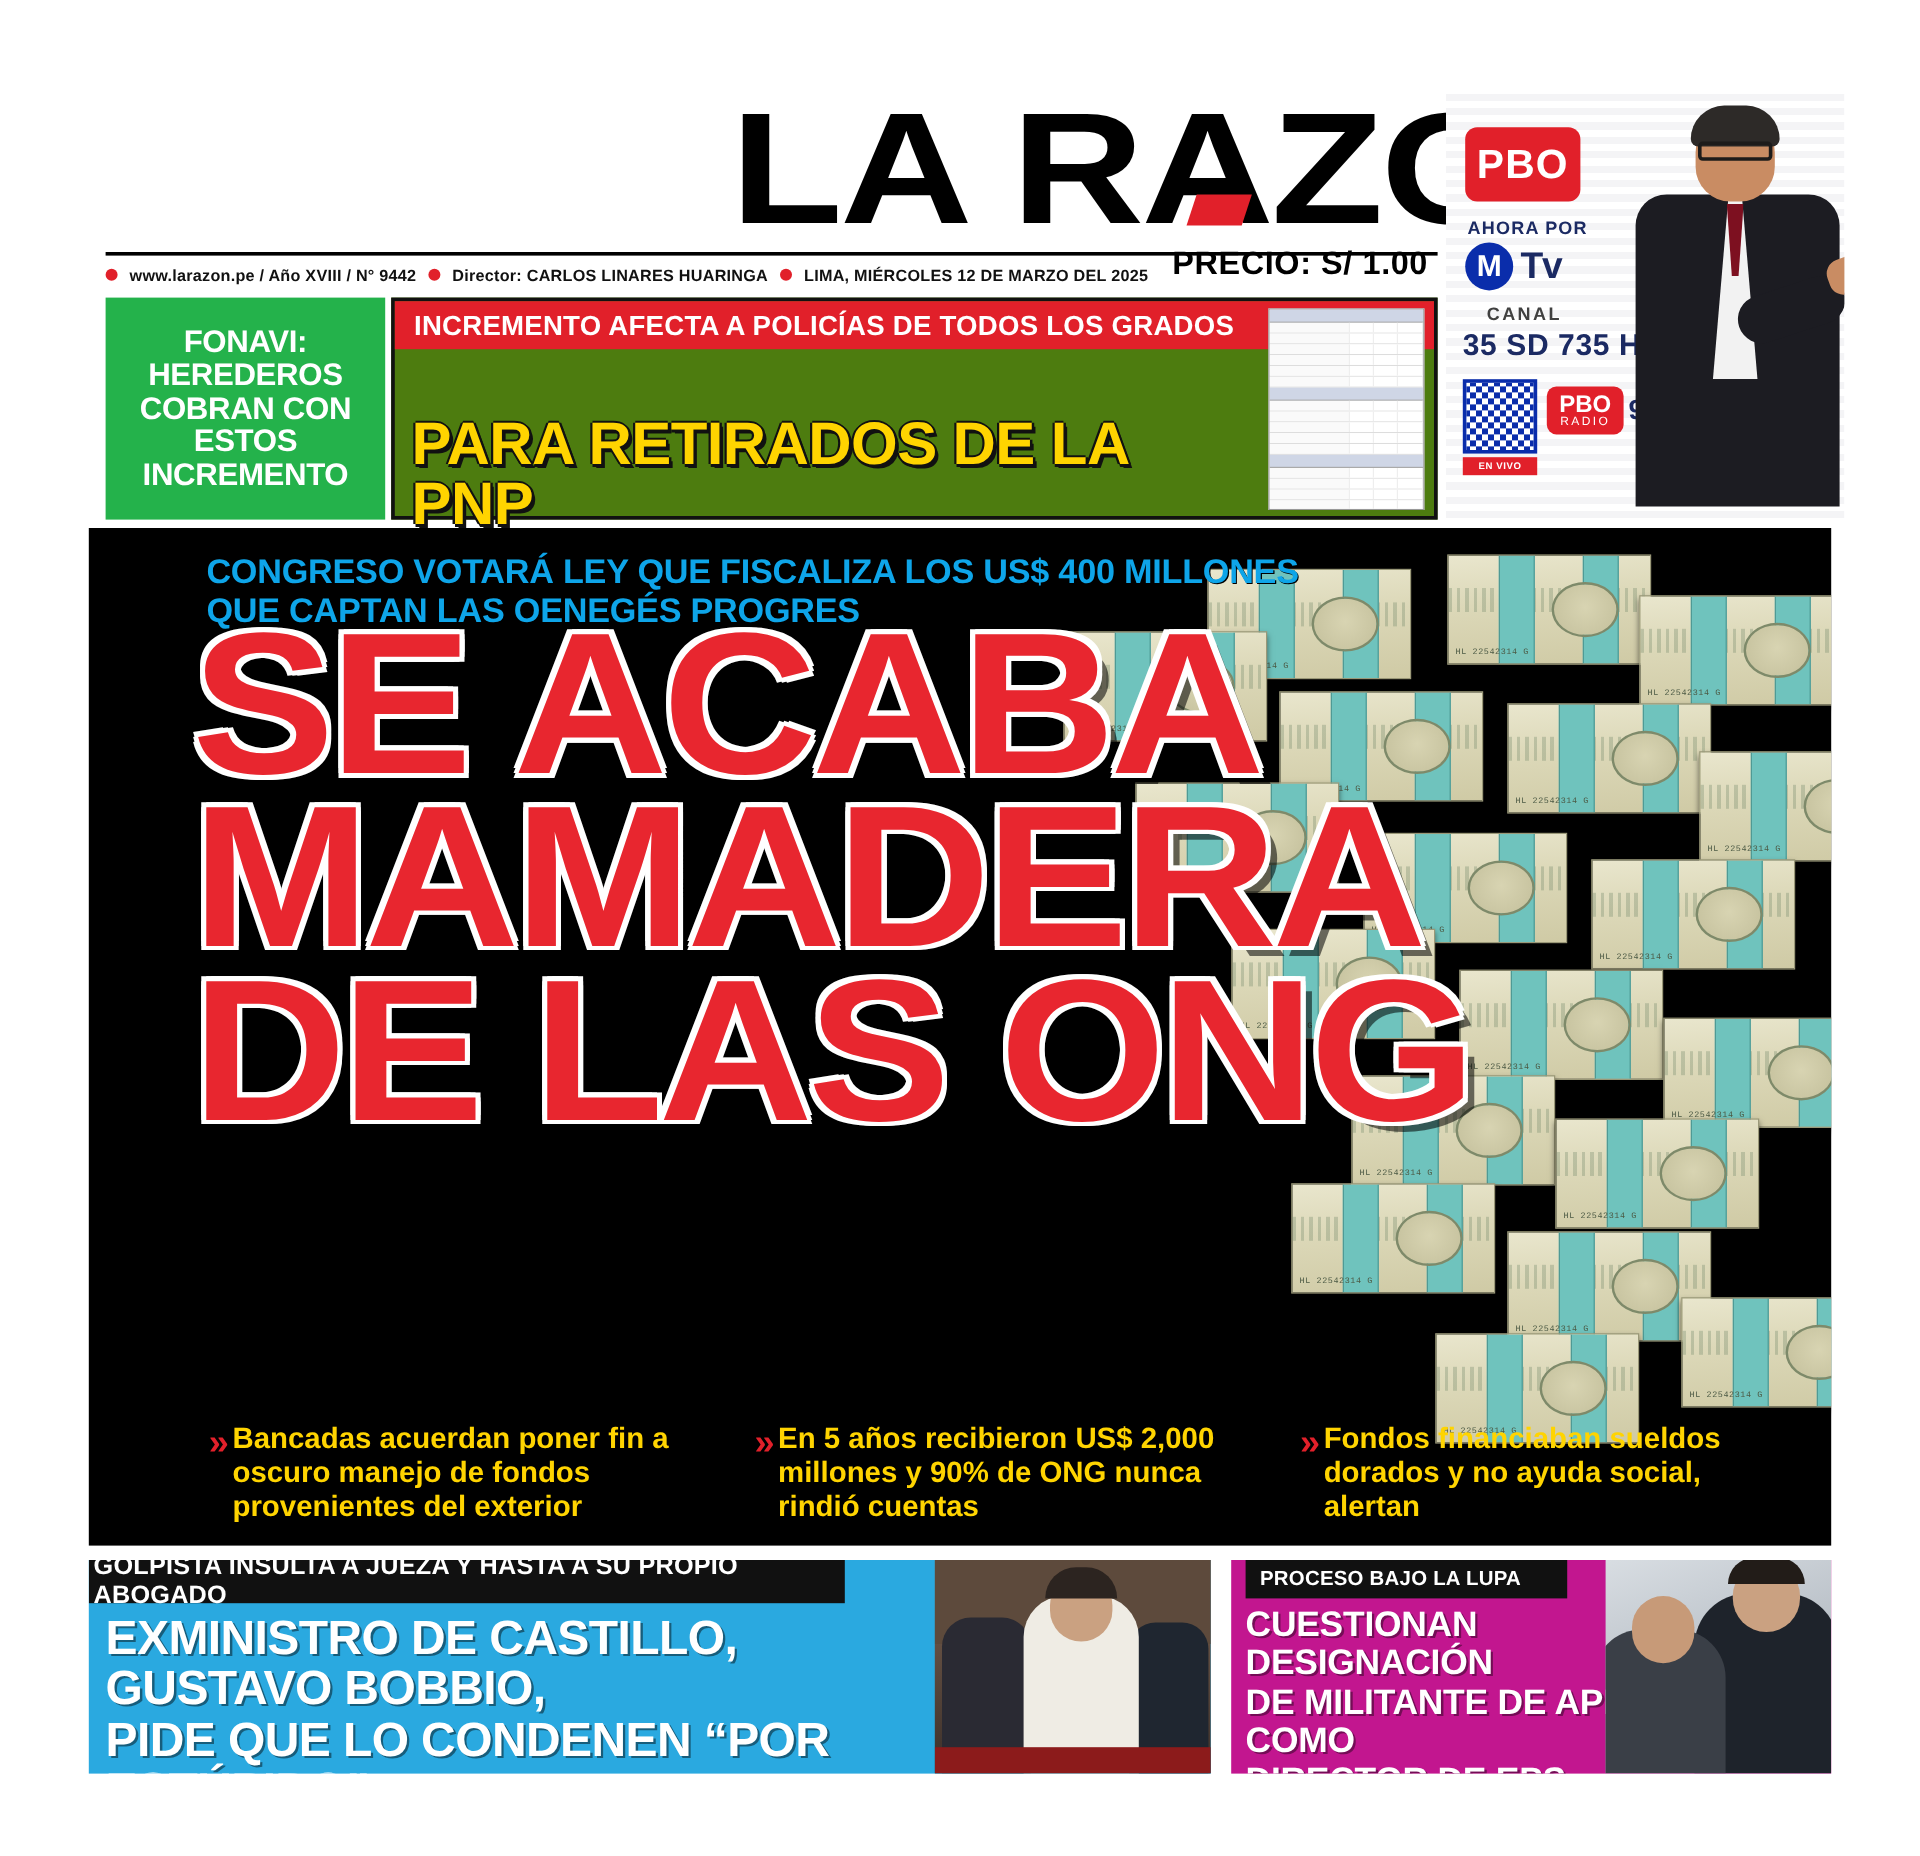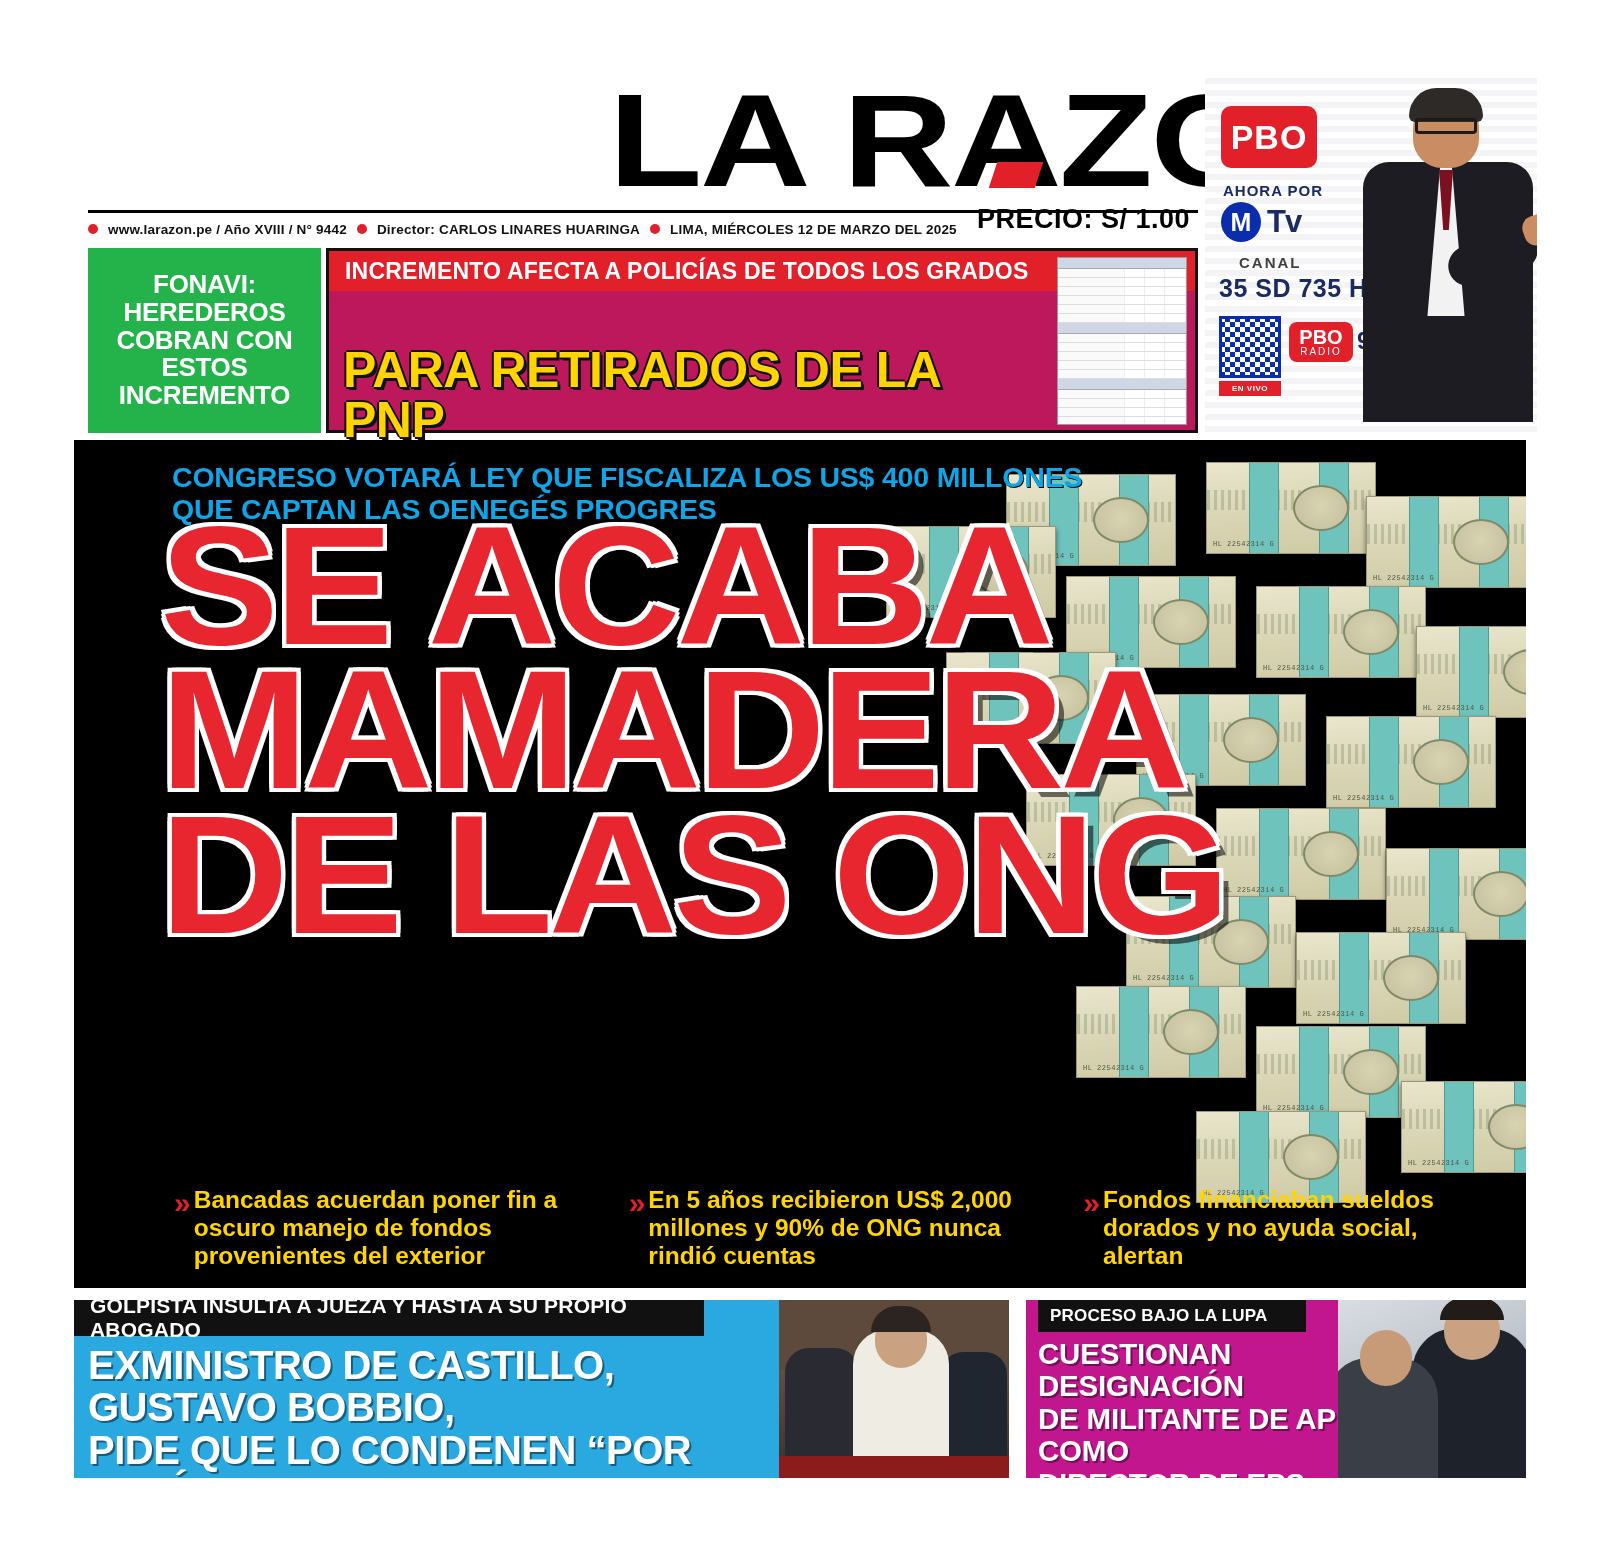--- a/index.html
+++ b/index.html
@@ -94,21 +94,21 @@
   
   .teaser-strip { position:absolute; left:88px; top:248px; width:1110px; height:185px; }
   .fonavi {
     position:absolute; left:0; top:0; width:233px; height:185px;
     background:#24b24b; color:#fff;
     display:flex; align-items:center; justify-content:center; text-align:center;
     padding:4px 6px;
   }
   .fonavi-txt { font-size:26px; font-weight:bold; line-height:1.07; letter-spacing:-0.3px; }
 
-  .pnp-box { position:absolute; left:238px; top:0; width:872px; height:185px; background:#be185d; border:3px solid #111; }
+  .pnp-box { position:absolute; left:238px; top:0; width:872px; height:185px; background:#4d7c0f; border:3px solid #111; }
   .pnp-kicker {
     position:absolute; left:0; top:0; width:100%; height:40px;
     background:#e1202a; color:#fff;
     display:flex; align-items:center; padding-left:16px;
     font-size:23px; font-weight:bold; letter-spacing:0.2px;
   }
   .pnp-head {
     position:absolute; left:14px; top:44px; width:700px;
     color:#ffd400; font-size:50px; font-weight:bold; line-height:1.0;
     text-shadow:-2px 0 #111, 0 2px #111, 2px 0 #111, 0 -2px #111, 3px 3px 0 #111;
@@ -177,21 +177,21 @@
   .bullet { display:flex; gap:10px; width:430px; }
   .chev { color:#e1202a; font-size:30px; font-weight:bold; line-height:1; flex:0 0 auto; letter-spacing:-7px; padding-top:2px; }
   .bullet-txt { color:#ffd400; font-size:24.5px; font-weight:bold; line-height:1.14; }
 
   
   .bottom { position:absolute; left:74px; top:1300px; width:1452px; height:178px; }
 
   .bl { position:absolute; left:0; top:0; width:935px; height:178px; background:#2aa9e0; overflow:hidden; }
   .bl-kicker {
     position:absolute; left:0; top:0; width:630px; height:36px; background:#111; color:#fff;
-    display:flex; align-items:center; padding-left:16px;
+    display:flex; align-items:center; padding-left:4px;
     font-size:21px; font-weight:bold; letter-spacing:0.2px;
   }
   .bl-head {
     position:absolute; left:14px; top:44px; width:720px;
     color:#fff; font-size:40px; font-weight:bold; line-height:1.06; letter-spacing:-0.5px;
     text-shadow:2px 2px 0 rgba(0,0,0,.45);
   }
   .bl-photo { position:absolute; right:0; top:0; width:230px; height:178px; background:linear-gradient(180deg,#7c6352,#3b2f29); overflow:hidden; }
   .bl-photo .court { position:absolute; left:0; top:0; width:100%; height:70px; background:#5d4a3c; }
   .bl-photo .figA { position:absolute; left:74px; top:30px; width:96px; height:150px; background:#efece4; border-radius:34px 34px 0 0; }

